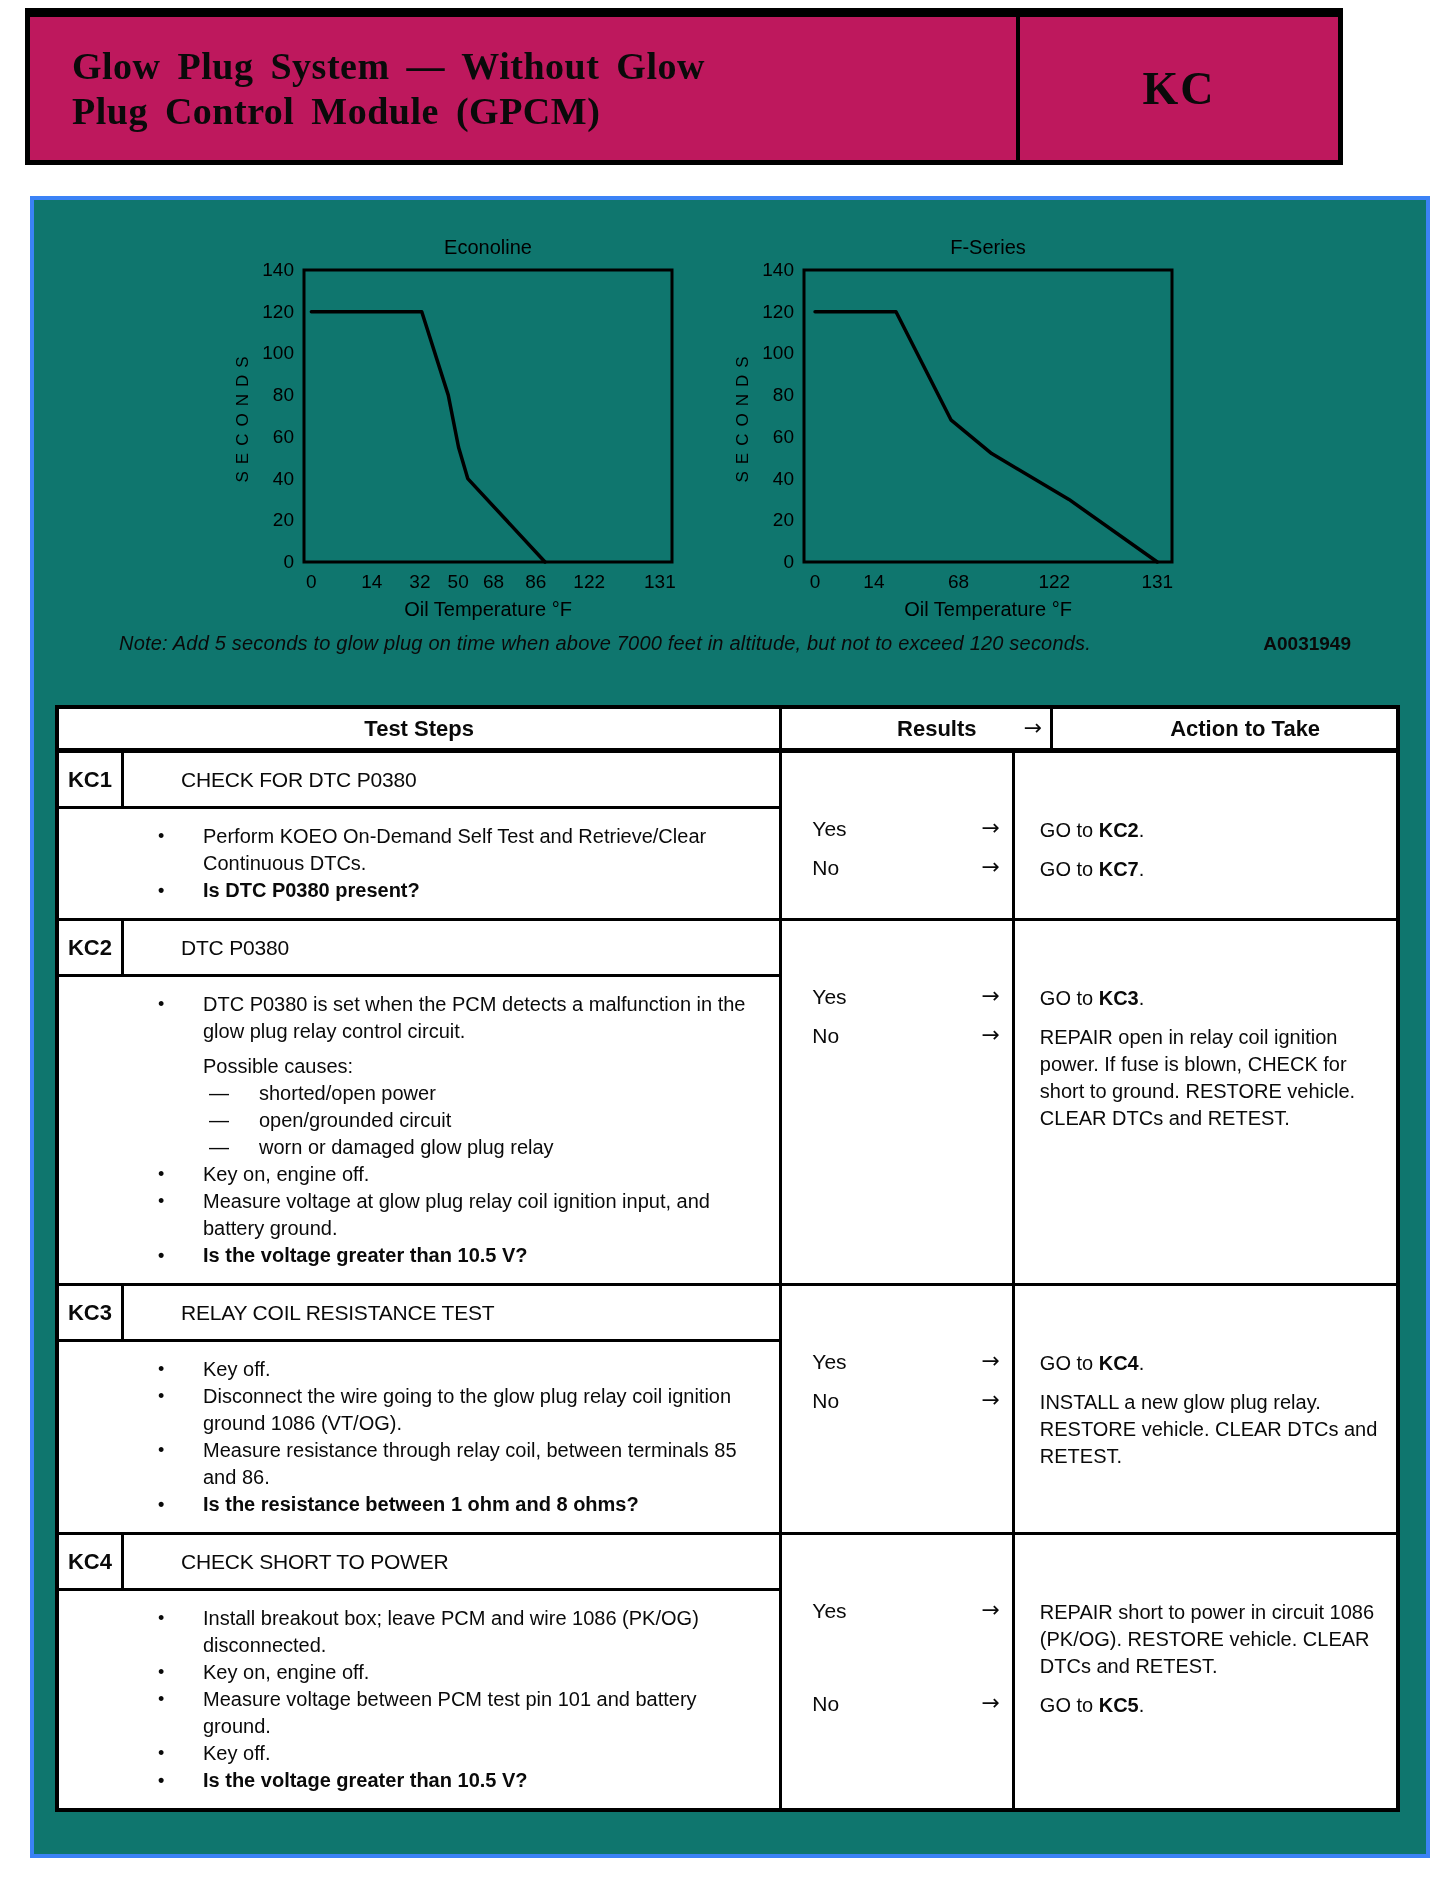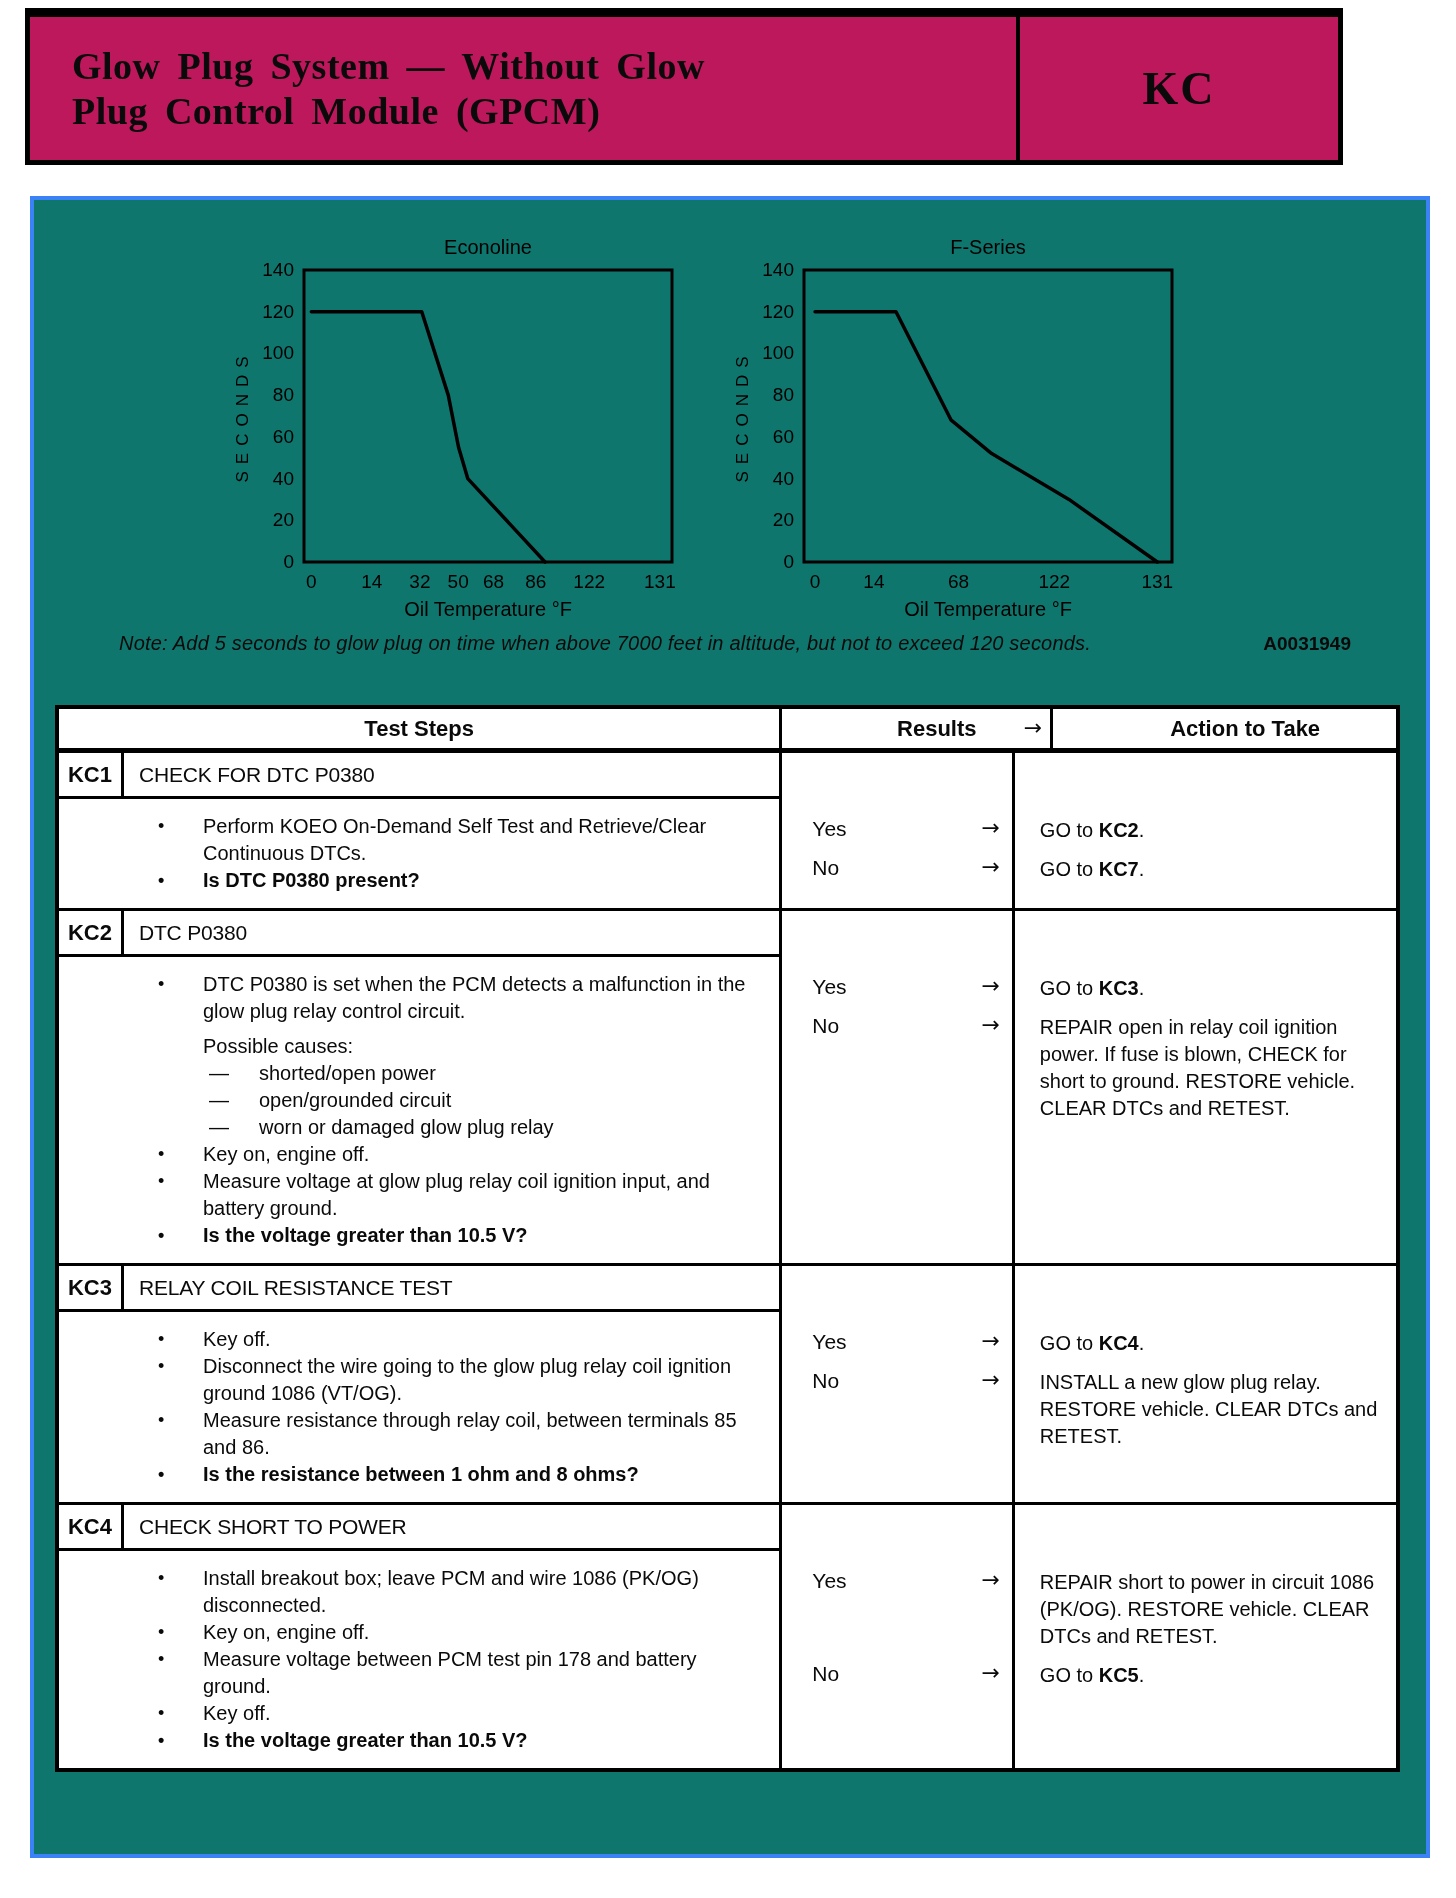--- a/index.html
+++ b/index.html
@@ -38,21 +38,21 @@
   .th { display:flex; align-items:center; justify-content:center; }
   .th1 { width:54.1%; border-right:3px solid #000; }
   .th2 { width:17.2%; border-right:3px solid #000; position:relative; }
   .th2 .th-label { width:100%; text-align:center; }
   .th3 { flex:1; }
   .arrow { font-family:"DejaVu Sans", sans-serif; font-size:22px; font-weight:normal; line-height:1; }
   .hdr-arrow { position:absolute; right:8px; top:50%; transform:translateY(-54%); }
   .section { display:flex; align-items:stretch; }
   .section + .section { border-top:3px solid #000; }
   .section-left { width:54.1%; border-right:3px solid #000; }
-  .band { display:flex; border-bottom:3px solid #000; height:46px; }
+  .band { display:flex; border-bottom:3px solid #000; height:56px;gap:42px; }
   .band-id { width:65px; border-right:3px solid #000; display:flex; align-items:center; justify-content:center;
              font-weight:bold; font-size:22px; }
   .band-title { display:flex; align-items:center; padding-left:15px; font-size:21px; letter-spacing:-0.2px; }
   .steps { padding:14px 28px 14px 0; font-size:20px; line-height:27px; }
   .step-row { display:flex; }
   .step-row.bold { font-weight:bold; }
   .step-row.plain { margin-top:8px; }
   .glyph { flex:none; display:inline-block; }
   .bullet-row { padding-left:99px; }
   .bullet-glyph { width:45px; font-size:18px; }
@@ -296,21 +296,21 @@
                 <div class="step-row bullet-row">
                   <span class="glyph bullet-glyph">•</span>
                   <span class="step-text">Install breakout box; leave PCM and wire 1086 (PK/OG) disconnected.</span>
                 </div>
                 <div class="step-row bullet-row">
                   <span class="glyph bullet-glyph">•</span>
                   <span class="step-text">Key on, engine off.</span>
                 </div>
                 <div class="step-row bullet-row">
                   <span class="glyph bullet-glyph">•</span>
-                  <span class="step-text">Measure voltage between PCM test pin 178 and battery ground.</span>
+                  <span class="step-text">Measure voltage between PCM test pin 101 and battery ground.</span>
                 </div>
                 <div class="step-row bullet-row">
                   <span class="glyph bullet-glyph">•</span>
                   <span class="step-text">Key off.</span>
                 </div>
                 <div class="step-row bullet-row bold">
                   <span class="glyph bullet-glyph">•</span>
                   <span class="step-text">Is the voltage greater than 10.5 V?</span>
                 </div>
               </div>

